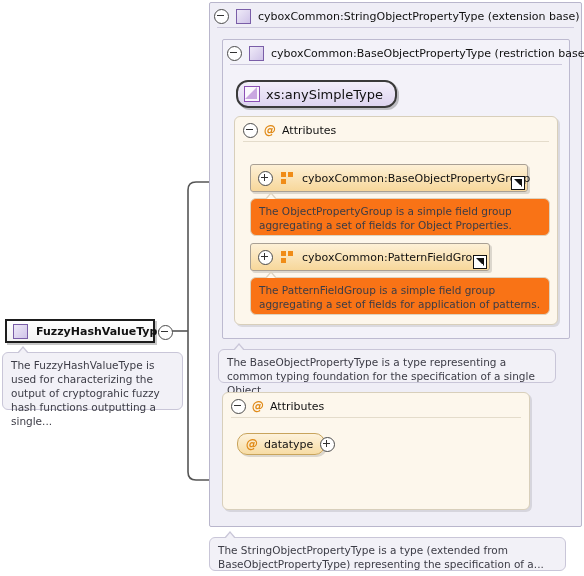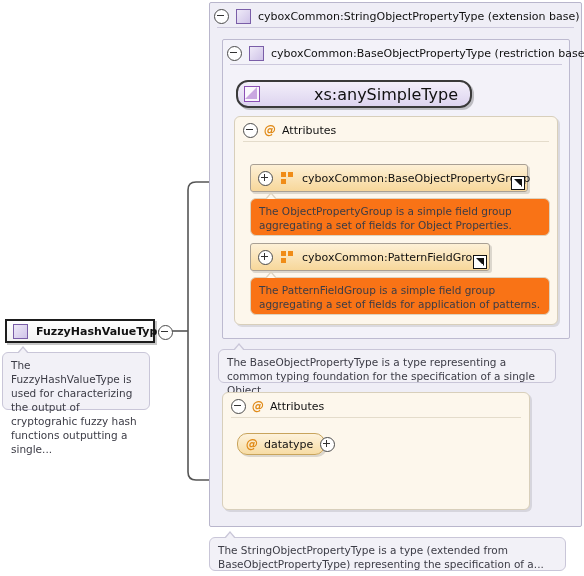--- a/index.html
+++ b/index.html
@@ -88,21 +88,21 @@
     box-shadow:2px 2px 0 rgba(0,0,0,0.22);
   }
   .simple-pill .st-glyph{
     width:14px;height:14px;flex:0 0 auto;
     border:1px solid #8b4fb5;background:#faf7fd;position:relative;
   }
   .simple-pill .st-glyph::after{
     content:"";position:absolute;left:0;top:0;
     border-left:12px solid transparent;border-bottom:12px solid #c9a6e0;
   }
-  .simple-pill .lbl{font-size:16px;color:#111;white-space:nowrap;margin-left:48px;}
+  .simple-pill .lbl{font-size:13px;color:#111;white-space:nowrap;}
 
   
   .group-box{
     position:absolute;height:26px;
     border:1px solid #a9a094;
     border-radius:3px;
     background:linear-gradient(180deg,#fdf0d6 0%,#f7d79a 100%);
     display:flex;align-items:center;gap:8px;
     padding:0 6px 0 7px;
     box-shadow:2px 2px 0 rgba(0,0,0,0.13);
@@ -296,18 +296,18 @@
     <span class="tail"></span>
     <span>The StringObjectPropertyType is a type (extended from BaseObjectPropertyType) representing the specification of a...</span>
   </div>
 
   <div class="root-node" style="left:5px;top:319px;width:150px;">
     <span class="type-glyph"></span>
     <span class="lbl">FuzzyHashValueType</span>
   </div>
   <span class="pm" style="position:absolute;left:158px;top:325px;"></span>
 
-  <div class="doc" style="left:2px;top:352px;width:148px;height:58px;">
+  <div class="doc" style="left:2px;top:352px;width:181px;height:58px;">
     <span class="tail"></span>
     <span>The FuzzyHashValueType is used for characterizing the output of cryptograhic fuzzy hash functions outputting a single...</span>
   </div>
 
 </div>
 
 </body></html>

